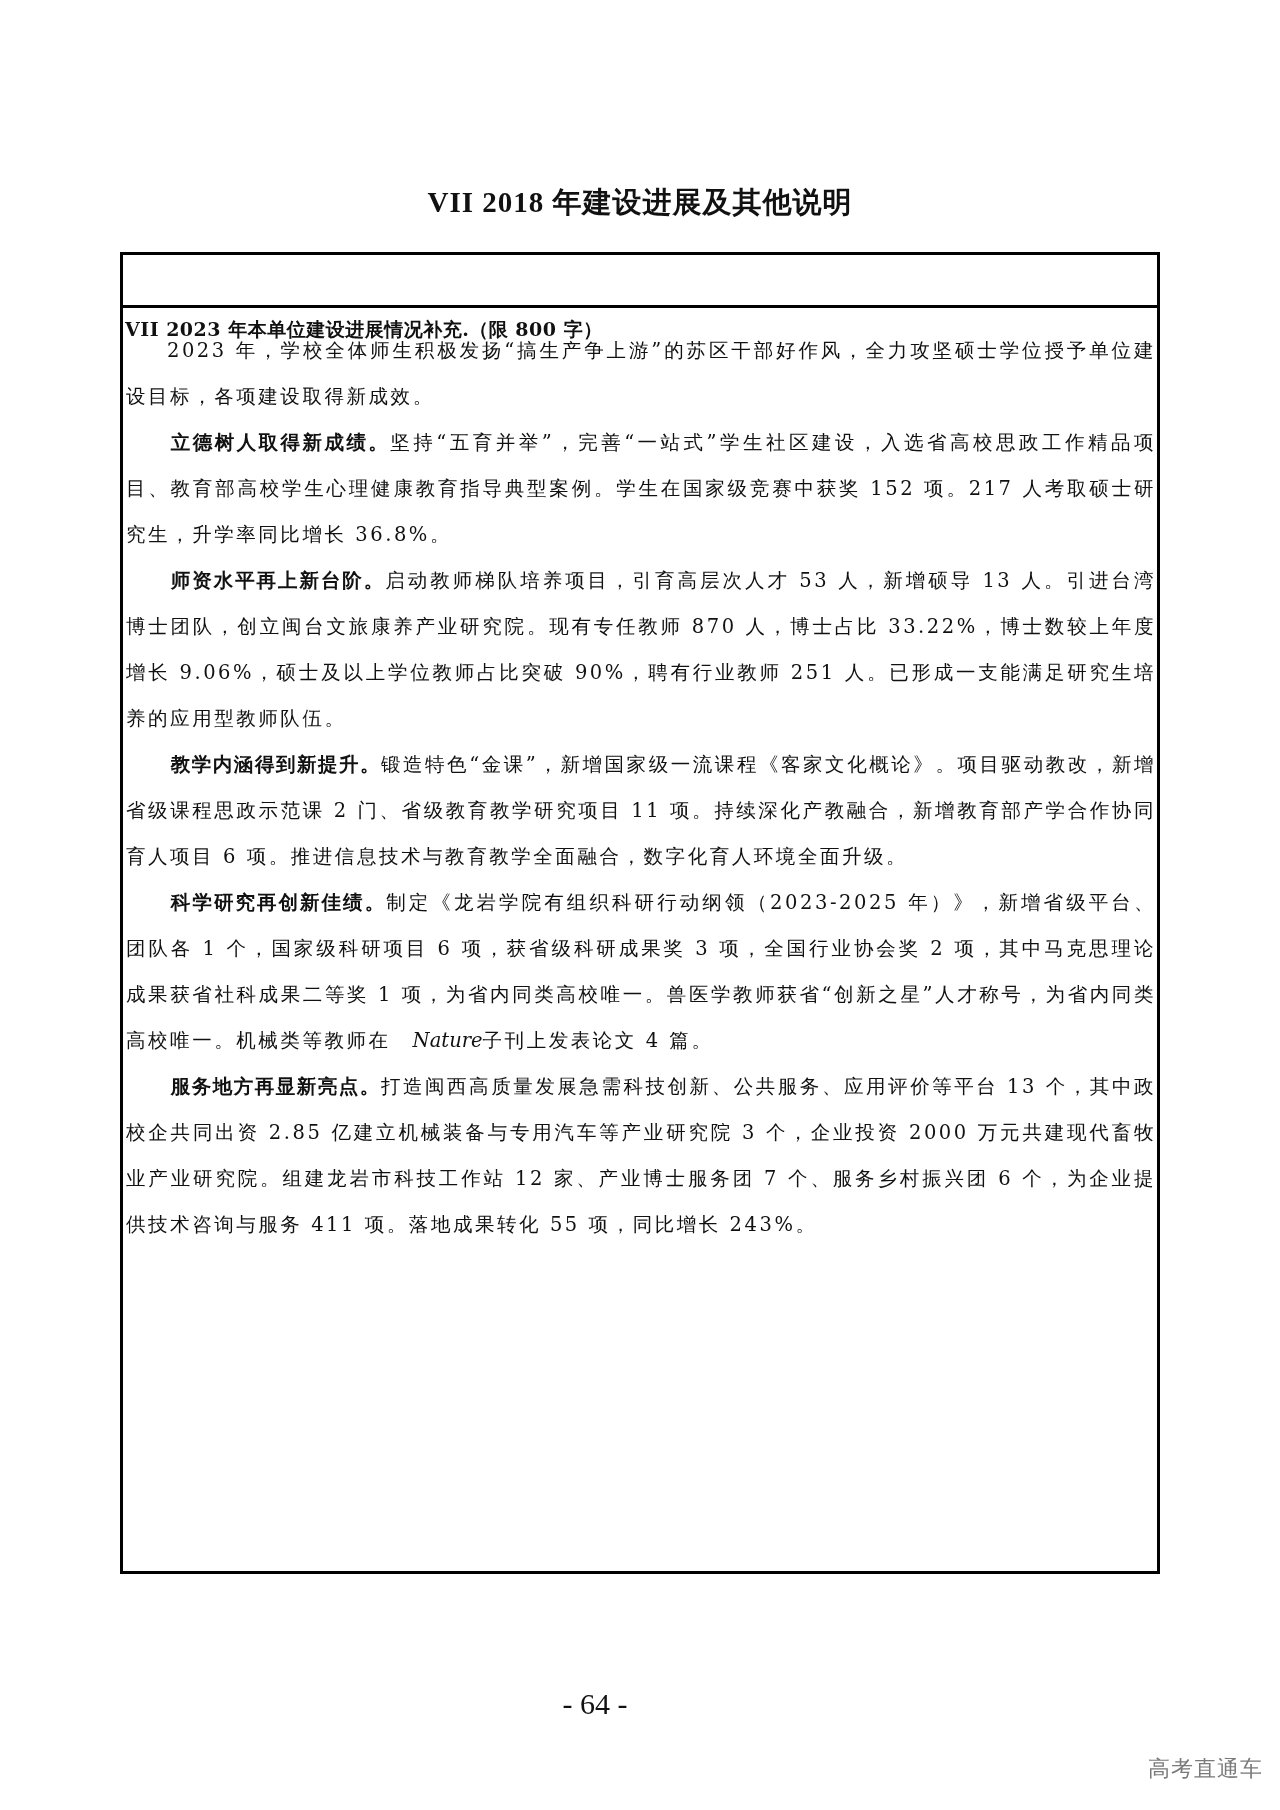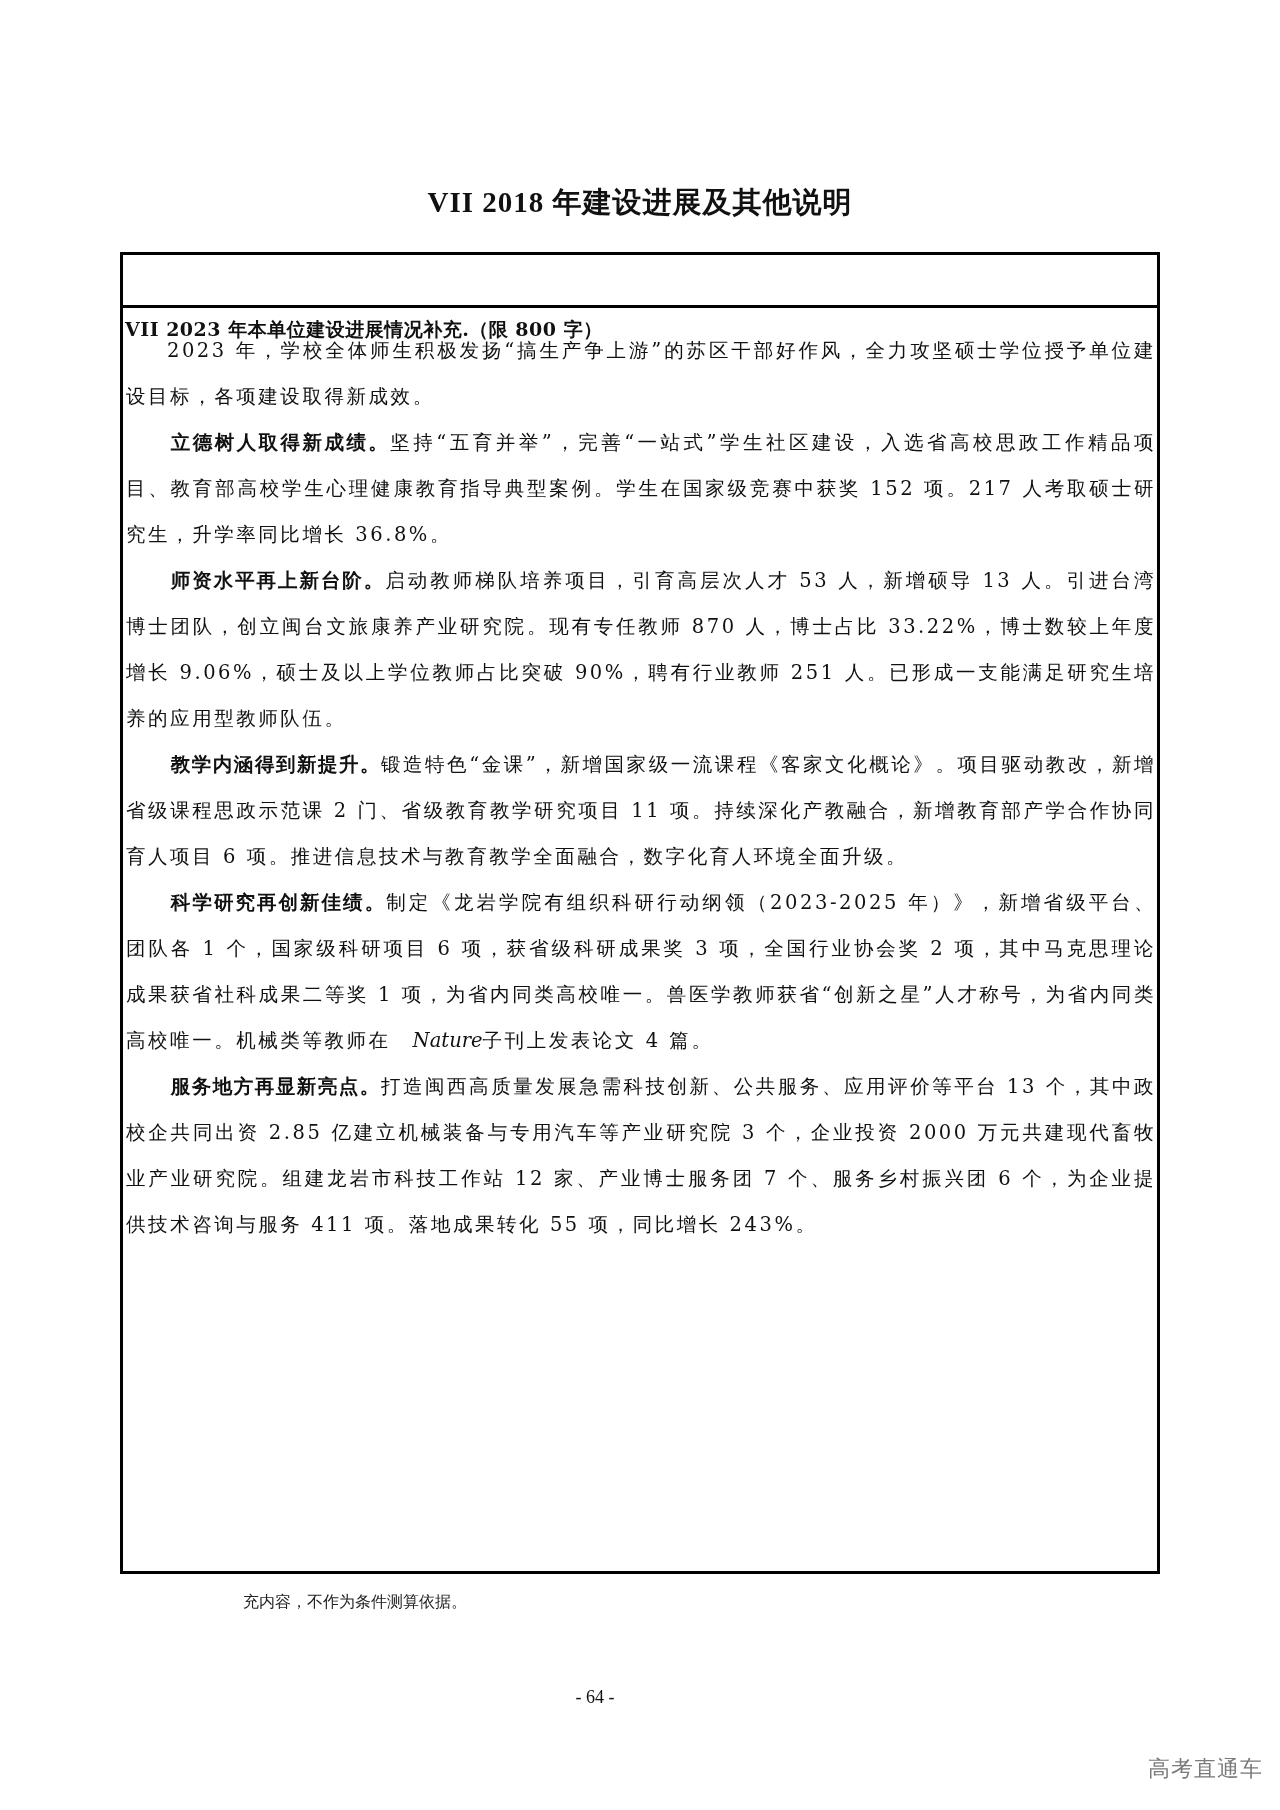--- a/index.html
+++ b/index.html
@@ -16,21 +16,21 @@
          line-height: 26px; letter-spacing: 0.5px; white-space: nowrap; margin-top: 48px; }
   .box-body { position: absolute; left: 3px; top: 73px; width: 1030px; }
   .para { margin: 0; font-size: 19.5px; line-height: 46px; letter-spacing: 2.55px;
           text-align: justify; text-indent: 2.3em; }
   .para b { font-weight: bold; font-family: "DejaVu Sans", "Liberation Sans", sans-serif; letter-spacing: 1.5px; }
   .para i { font-style: italic; letter-spacing: 0; margin-left: 22px; }
   .note { position: absolute; left: 195px; top: 1584px; width: 900px; font-size: 16px;
           line-height: 35px; font-family: "DejaVu Sans", "Liberation Sans", sans-serif; color: #222; }
   .note .l2 { padding-left: 48px; }
   .page-number { position: absolute; left: 0; width: 1190px; text-align: center; top: 1687px;
-          font-size: 18px; font-family: "Liberation Serif", serif; }
+          font-size: 30px; font-family: "Liberation Serif", serif; }
   .watermark { position: absolute; left: 1148px; top: 1754px; font-size: 22px; color: #7a7a7a;
           font-family: Liberation Mono, monospace; letter-spacing: 1px; }
 </style>
 </head>
 <body>
 
 <div class="page-title">VII  2018 年建设进展及其他说明</div>
 
 <div class="box">
   <div class="box-header">
@@ -52,18 +52,17 @@
     <p class="para">
       <b>科学研究再创新佳绩。</b><span>制定《龙岩学院有组织科研行动纲领（2023-2025 年）》，新增省级平台、团队各 1 个，国家级科研项目 6 项，获省级科研成果奖 3 项，全国行业协会奖 2 项，其中马克思理论成果获省社科成果二等奖 1 项，为省内同类高校唯一。兽医学教师获省“创新之星”人才称号，为省内同类高校唯一。机械类等教师在</span><i>Nature</i><span>子刊上发表论文 4 篇。</span>
     </p>
     <p class="para">
       <b>服务地方再显新亮点。</b><span>打造闽西高质量发展急需科技创新、公共服务、应用评价等平台 13 个，其中政校企共同出资 2.85 亿建立机械装备与专用汽车等产业研究院 3 个，企业投资 2000 万元共建现代畜牧业产业研究院。组建龙岩市科技工作站 12 家、产业博士服务团 7 个、服务乡村振兴团 6 个，为企业提供技术咨询与服务 411 项。落地成果转化 55 项，同比增长 243%。</span>
     </p>
   </div>
 </div>
 
 <div class="note">
-  <div class="l2">充内容，不作为条件测算依据。</div>
 </div>
 
 <div class="page-number">- 64 -</div>
 
 <div class="watermark">高考直通车</div>
 
 </body></html>

